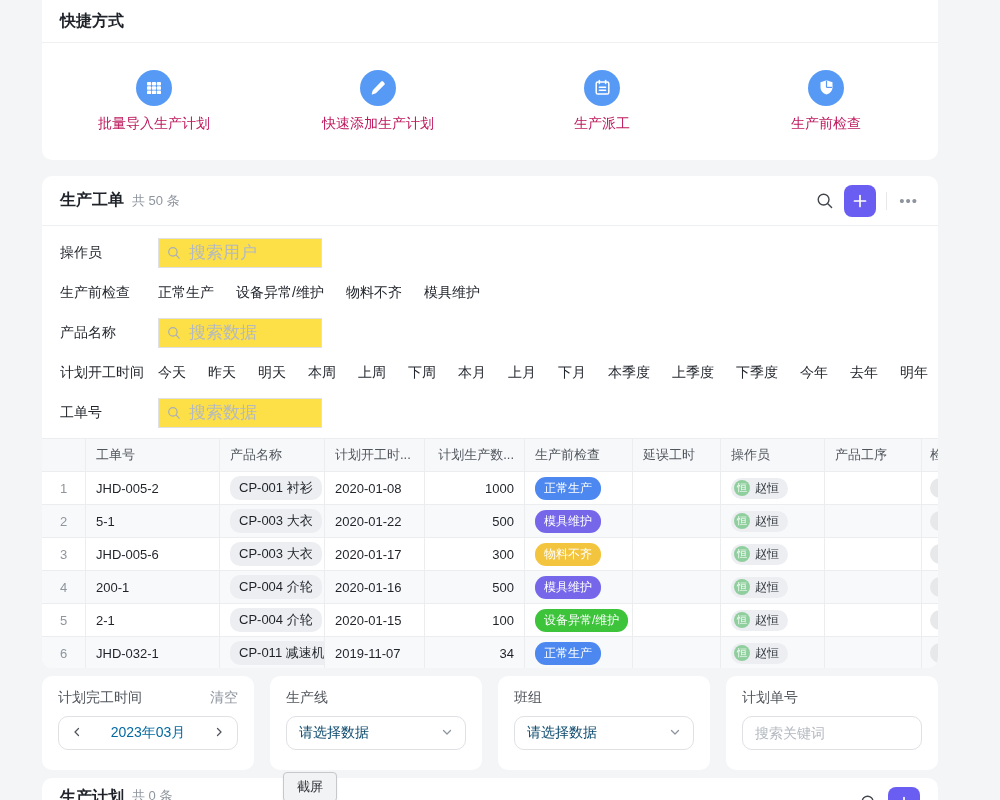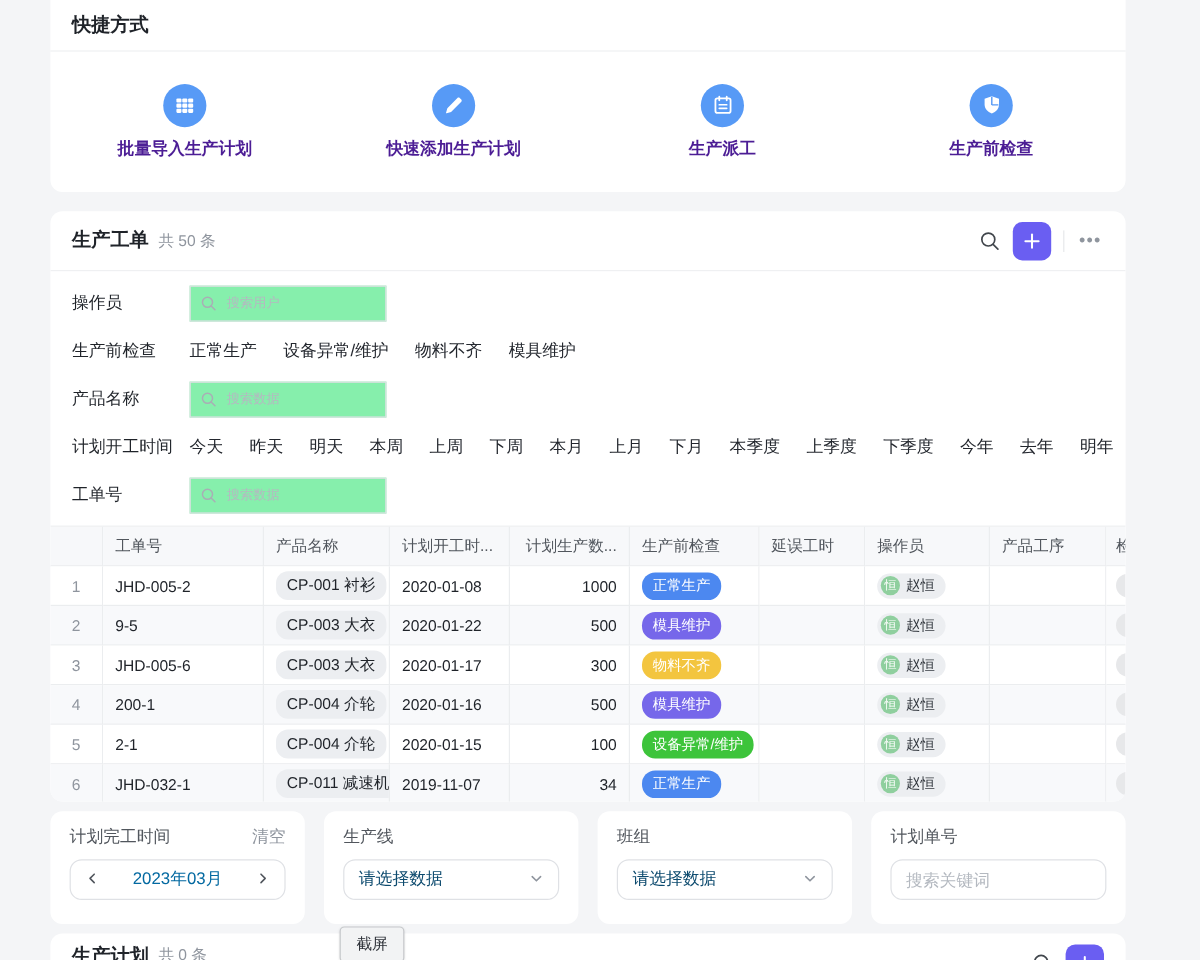--- a/index.html
+++ b/index.html
@@ -13,40 +13,40 @@
 
   
   #card-shortcuts { top:0; height:160px; border-radius:0 0 10px 10px; }
   .sc-head { height:43px; border-bottom:1px solid #eff0f2; display:flex; align-items:center;
              padding:0 18px; font-weight:bold; font-size:16px; }
   .sc-body { display:flex; height:116px; }
   .sc-item { flex:1; display:flex; flex-direction:column; align-items:center; justify-content:center;
              gap:9px; cursor:pointer; }
   .sc-icon { width:36px; height:36px; border-radius:50%; background:#579AF6;
              display:flex; align-items:center; justify-content:center; }
-  .sc-label { font-size:14px; color:#4c1d95;font-weight:bold; }
+  .sc-label { font-size:14px; color:#be185d; }
 
   
   #card-orders { top:176px; height:492px; overflow:hidden; }
   .wo-head { height:50px; display:flex; align-items:center; padding:0 18px; border-bottom:1px solid #eff0f2; }
   .wo-title { font-size:16px; font-weight:bold; }
   .wo-count { font-size:13px; color:#8f959e; margin-left:8px; }
   .wo-actions { margin-left:auto; display:flex; align-items:center; gap:10px; }
   .icon-btn { display:flex; align-items:center; cursor:pointer; }
   .add-btn { width:32px; height:32px; border-radius:8px; background:#6A5EF2; display:flex;
              align-items:center; justify-content:center; cursor:pointer; }
   .vdiv { width:1px; height:18px; background:#e6e8ea; }
   .more-dots { color:#8f959e; font-size:15px; letter-spacing:1px; cursor:pointer; padding:0 2px; }
 
   .filters { padding:7px 0 5px; }
   .frow { display:flex; align-items:center; height:40px; padding:0 18px; }
   .flabel { width:98px; font-size:14px; color:#1f2329; flex:none; }
   .fsearch { position:relative; width:164px; height:30px; }
   .fsearch input { width:100%; height:100%; border:1px solid #dee0e4; border-radius:0;
-                   padding:0 10px 0 30px; font-size:11px; color:#1f2329; outline:none; background:#86efac;
+                   padding:0 10px 0 30px; font-size:17px; color:#1f2329; outline:none; background:#fde047;
                    font-family:inherit; }
   input::placeholder { color:#b4b9c0; }
   .fsearch svg { position:absolute; left:9px; top:8px; }
   .fopts { display:flex; gap:22px; font-size:14px; color:#23272e; align-items:center; }
   .fopts span { cursor:pointer; white-space:nowrap; }
 
   
   .tbl { font-size:13px; border-top:1px solid #ebedef; }
   .tr { display:flex; }
   .td { display:flex; align-items:center; border-right:1px solid #ebedef; border-bottom:1px solid #ebedef;
@@ -270,21 +270,21 @@
               <span>赵恒</span>
             </span>
           </div>
           <div class="td c8"></div>
           <div class="td c9">
             <span class="gavatar"></span>
           </div>
         </div>
         <div class="tr">
           <div class="td c0 num">2</div>
-          <div class="td c1">9-5</div>
+          <div class="td c1">5-1</div>
           <div class="td c2">
             <span class="ppill">CP-003 大衣</span>
           </div>
           <div class="td c3">2020-01-22</div>
           <div class="td c4">500</div>
           <div class="td c5">
             <span class="spill" style="background:#7667EA">模具维护</span>
           </div>
           <div class="td c6"></div>
           <div class="td c7">

